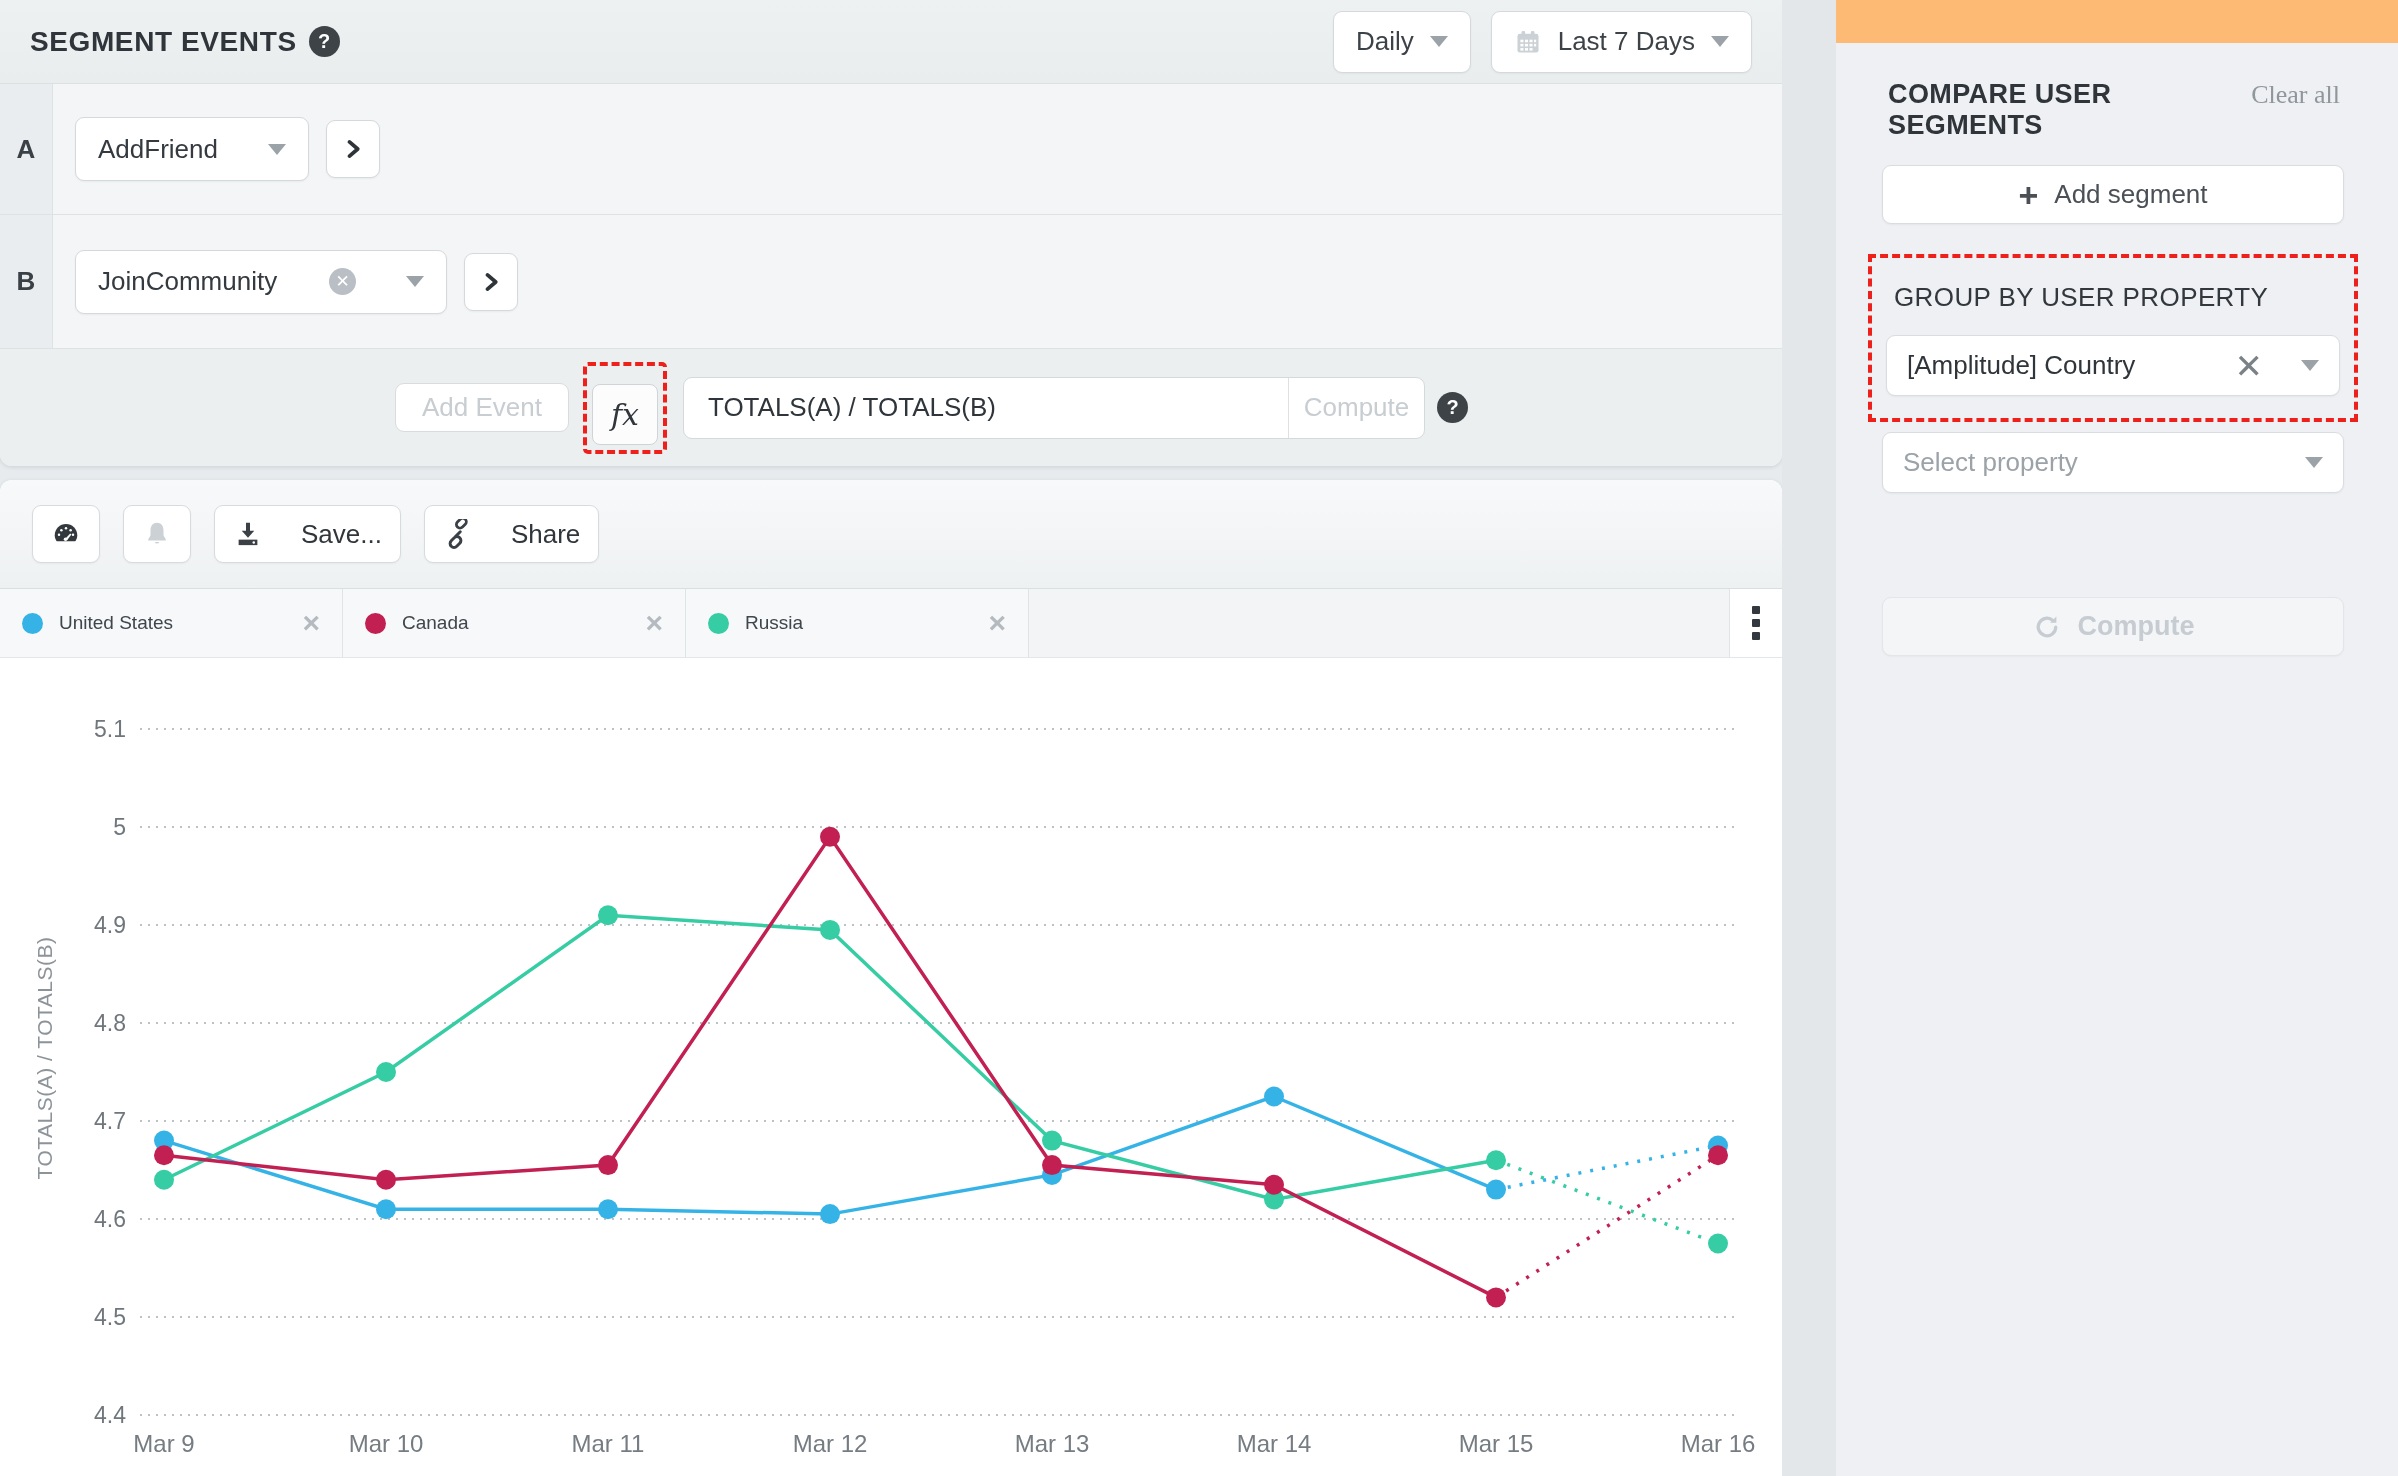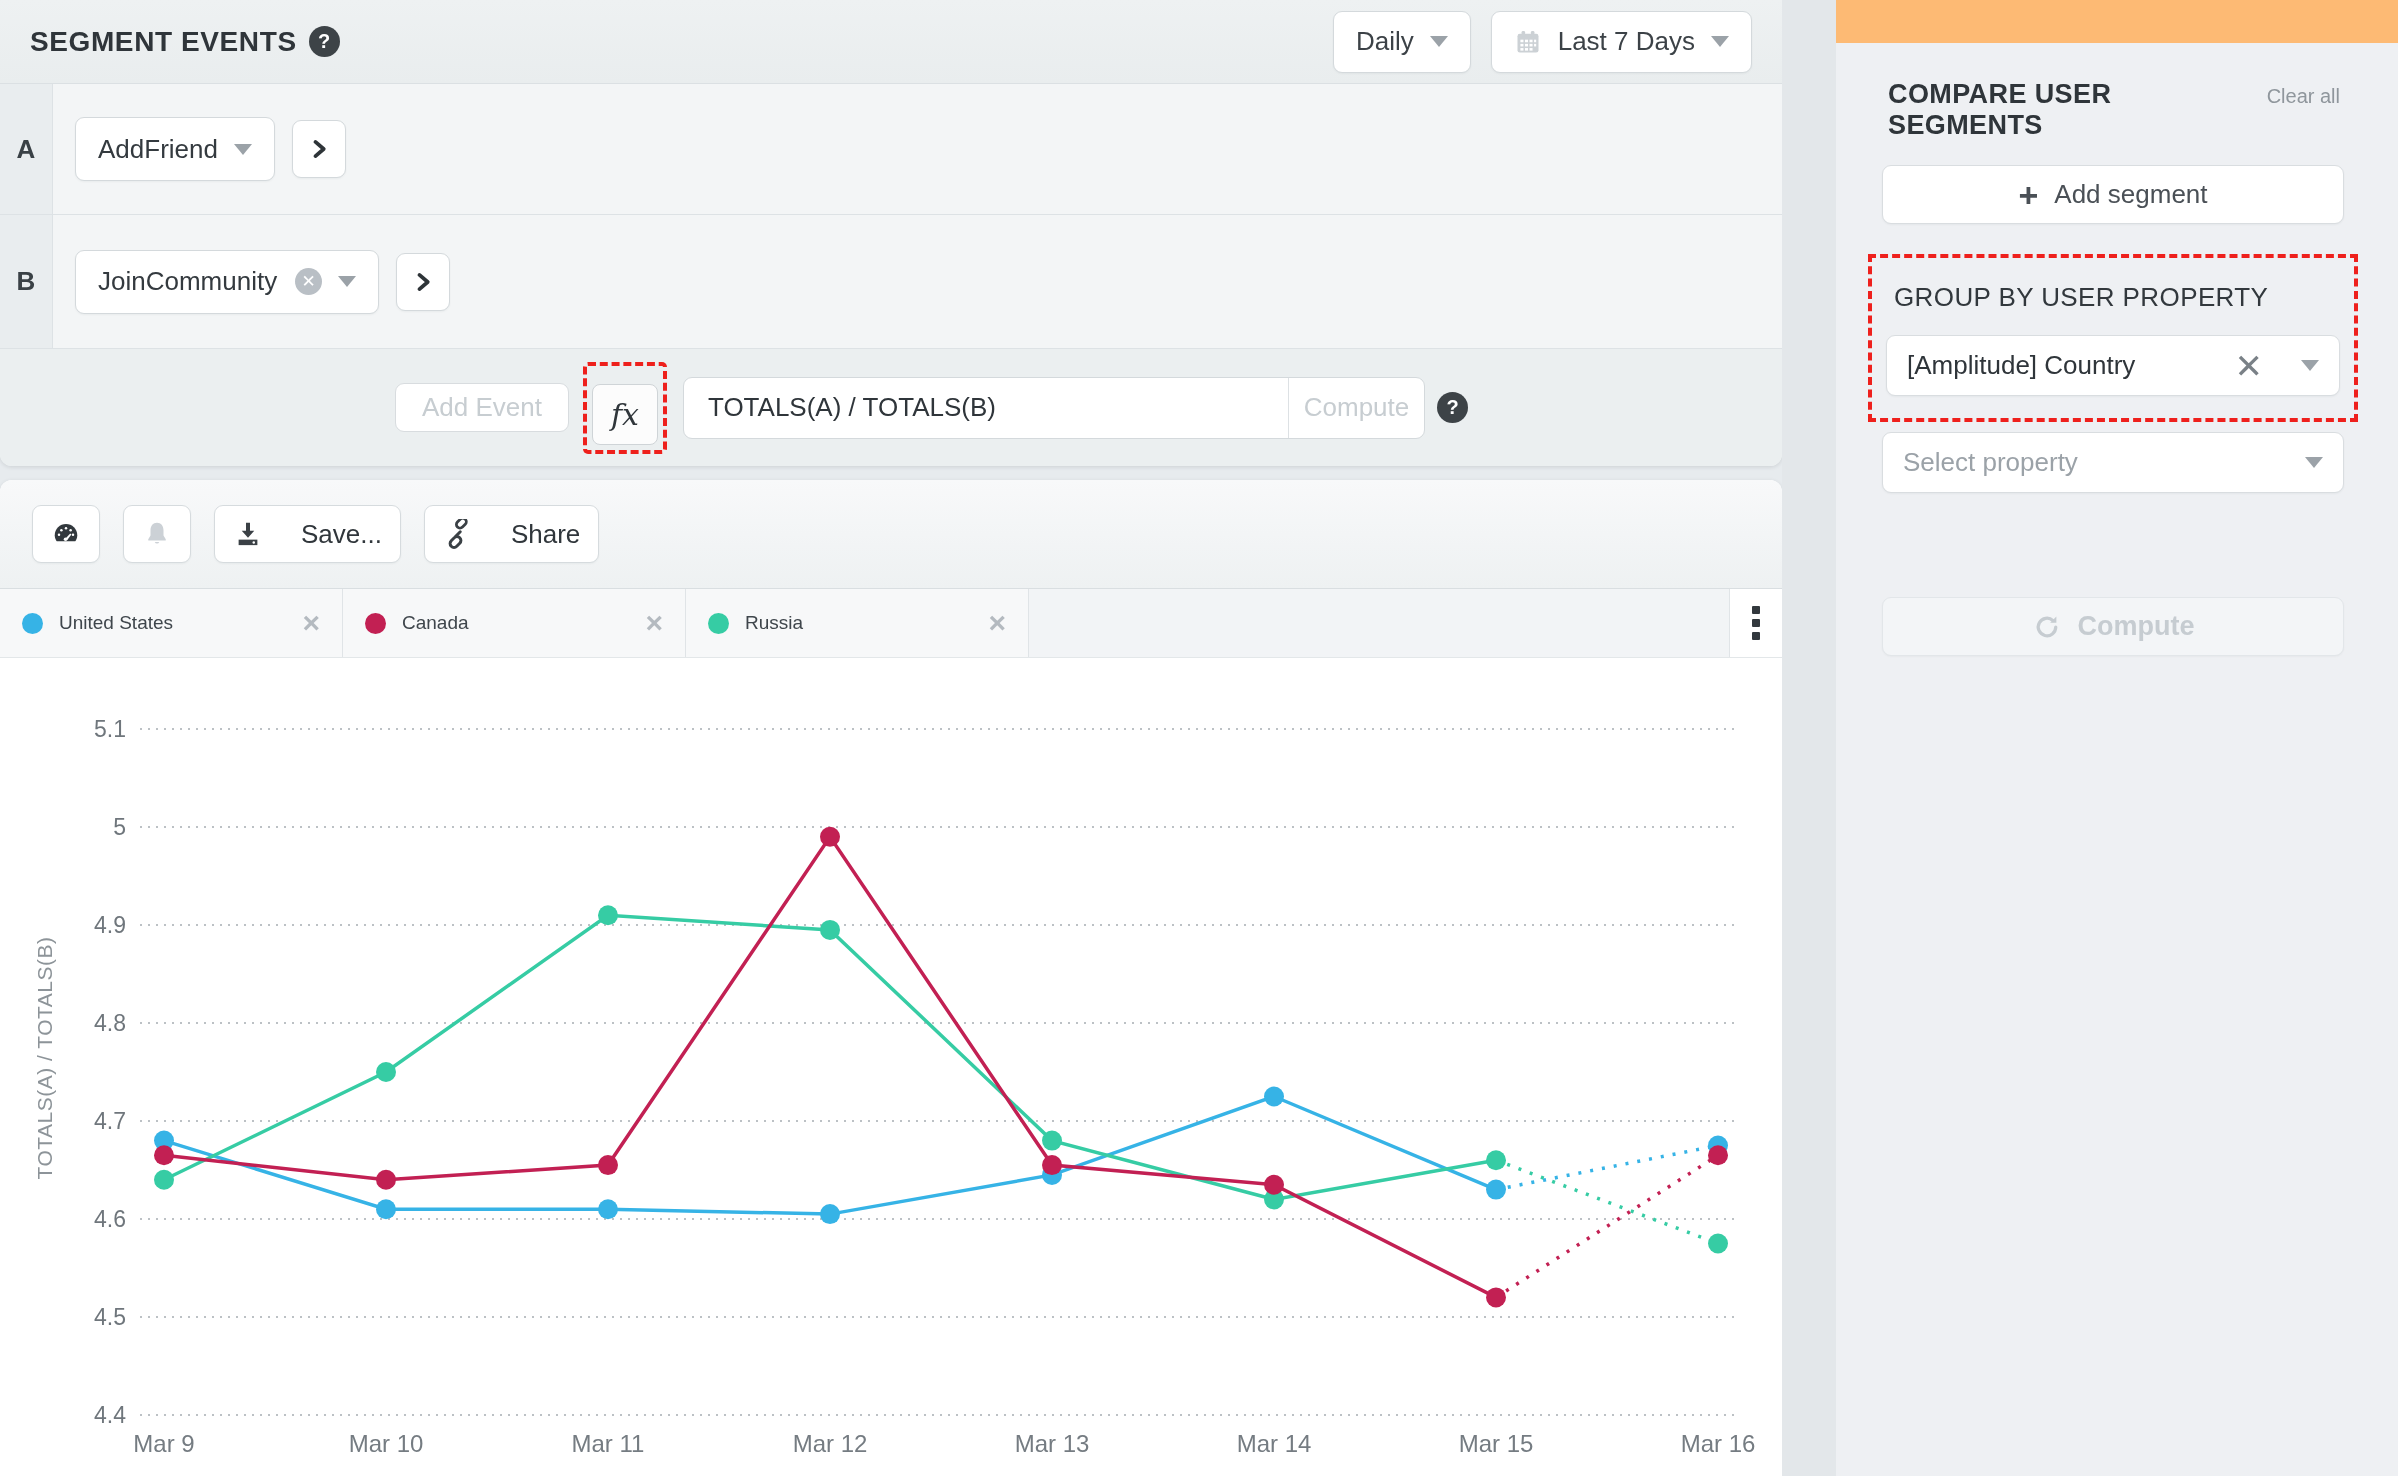--- a/index.html
+++ b/index.html
@@ -15,21 +15,21 @@
   .qc-header-spacer{flex:1;}
   .dd-btn{height:62px;background:#fff;border:1px solid #d4d9dc;border-radius:9px;display:flex;align-items:center;padding:0 22px;font-size:26px;color:#3c4247;box-shadow:0 1px 2px rgba(40,50,60,.05);cursor:pointer;}
   .dd-btn + .dd-btn{margin-left:20px;}
   .caret{width:0;height:0;border-left:9px solid transparent;border-right:9px solid transparent;border-top:11px solid #9ba2a8;margin-left:16px;}
   .cal-icon{margin-right:16px;display:flex;}
   .qc-row{display:flex;border-bottom:1px solid #dde2e5;background:#f3f5f6;}
   .row-gutter{width:53px;background:#e9edef;border-right:1px solid #dde2e5;display:flex;align-items:center;justify-content:center;font-size:26px;font-weight:bold;color:#3a4146;}
   .row-a{height:131px;}
   .row-b{height:134px;}
   .row-body{flex:1;display:flex;align-items:center;padding-left:22px;}
-  .event-select{height:64px;background:#fff;border:1px solid #d4d9dc;border-radius:9px;display:flex;align-items:center;padding:0 22px;font-size:26px;color:#343a3f;box-shadow:0 1px 2px rgba(40,50,60,.05);cursor:pointer;}
+  .event-select{height:64px;background:#fff;border:1px solid #d4d9dc;border-radius:9px;display:flex;align-items:center;padding:0 22px;font-size:26px;color:#343a3f;box-shadow:0 1px 2px rgba(40,50,60,.05);cursor:pointer;gap:34px;}
   .remove-circle{width:27px;height:27px;border-radius:50%;background:#b9bfc5;color:#fff;font-size:17px;font-weight:bold;display:flex;align-items:center;justify-content:center;margin-left:18px;}
   .chev-btn{width:54px;height:58px;background:#fff;border:1px solid #d4d9dc;border-radius:9px;margin-left:17px;display:flex;align-items:center;justify-content:center;box-shadow:0 1px 2px rgba(40,50,60,.05);cursor:pointer;}
   .qc-formula{height:117px;background:#ebeff0;display:flex;align-items:center;padding-left:395px;border-bottom:none;}
   .ghost-btn{height:49px;background:#fff;border:1px solid #d8dcdf;border-radius:9px;display:flex;align-items:center;padding:0 26px;font-size:26px;color:#c7cdd1;}
   .fx-wrap{border:4px dashed #ee201c;border-radius:5px;padding:5px;margin-left:14px;}
   .fx-btn{width:66px;height:61px;background:#fcfcfc;border:1px solid #cfd4d7;border-radius:8px;display:flex;align-items:center;justify-content:center;font-family:"DejaVu Serif","Liberation Serif",serif;font-style:italic;font-size:30px;color:#30363b;margin-top:13px;}
   .formula-group{height:62px;margin-left:16px;background:#fff;border:1px solid #d4d9dc;border-radius:9px;display:flex;align-items:stretch;overflow:hidden;}
   .formula-input{width:604px;display:flex;align-items:center;padding:0 24px;font-size:26px;color:#2f353a;}
   .formula-compute{width:136px;border-left:1px solid #dde1e4;display:flex;align-items:center;justify-content:center;font-size:26px;color:#c7cdd1;}
 
@@ -47,21 +47,21 @@
   .kebab-box{width:53px;background:#fff;border-left:1px solid #e0e4e7;display:flex;flex-direction:column;align-items:center;justify-content:center;gap:5px;cursor:pointer;}
   .kebab-box i{width:8px;height:8px;background:#32383d;border-radius:1px;}
   .plot{flex:1;position:relative;background:#fff;}
   .plot svg{position:absolute;left:0;top:0;}
 
   
   .gutter-strip{width:54px;height:100%;background:#e3e7ea;}
   .sidebar{flex:1;height:100%;background:#eef0f3;padding:22px 54px 0 46px;margin-top:43px;}
   .sb-head{display:flex;align-items:baseline;margin:14px 4px 24px 6px;}
   .sb-title{font-size:27px;font-weight:bold;color:#2f353a;letter-spacing:.4px;flex:1;}
-  .sb-clear{font-size:20px;color:#8f969c;cursor:pointer;}
+  .sb-clear{font-size:26px;color:#8f969c;cursor:pointer;font-family:Liberation Serif, serif;}
   .sb-btn{width:100%;height:59px;background:#fff;border:1px solid #d9dde0;border-radius:9px;display:flex;align-items:center;justify-content:center;font-size:26px;color:#4a5056;box-shadow:0 1px 2px rgba(40,50,60,.05);cursor:pointer;}
   .plus-glyph{font-size:34px;font-weight:bold;color:#4a5056;margin-right:16px;line-height:0;}
   .sb-dashed{border:4px dashed #ee201c;margin:30px -14px 0 -14px;padding:20px 14px 22px 14px;}
   .sb-group-heading{font-size:26px;color:#32383d;letter-spacing:.4px;margin:4px 0 22px 8px;}
   .sb-select{width:100%;height:61px;background:#fff;border:1px solid #d9dde0;border-radius:9px;display:flex;align-items:center;padding:0 20px;font-size:26px;color:#2f353a;box-shadow:0 1px 2px rgba(40,50,60,.05);cursor:pointer;}
   .sb-select .flex1{flex:1;}
   .sb-select .x-glyph{font-size:34px;font-weight:bold;color:#7a8187;margin-right:22px;}
   .sb-select.placeholder{color:#9ba2a8;margin-top:10px;justify-content:flex-end;}
   .sb-compute{margin-top:104px;height:59px;background:#f3f5f7;border:1px solid #e2e6e9;border-radius:9px;display:flex;align-items:center;justify-content:center;font-size:27px;font-weight:bold;color:#c6ccd1;box-shadow:0 1px 2px rgba(40,50,60,.04);}
   .sb-compute svg{margin-right:16px;}

